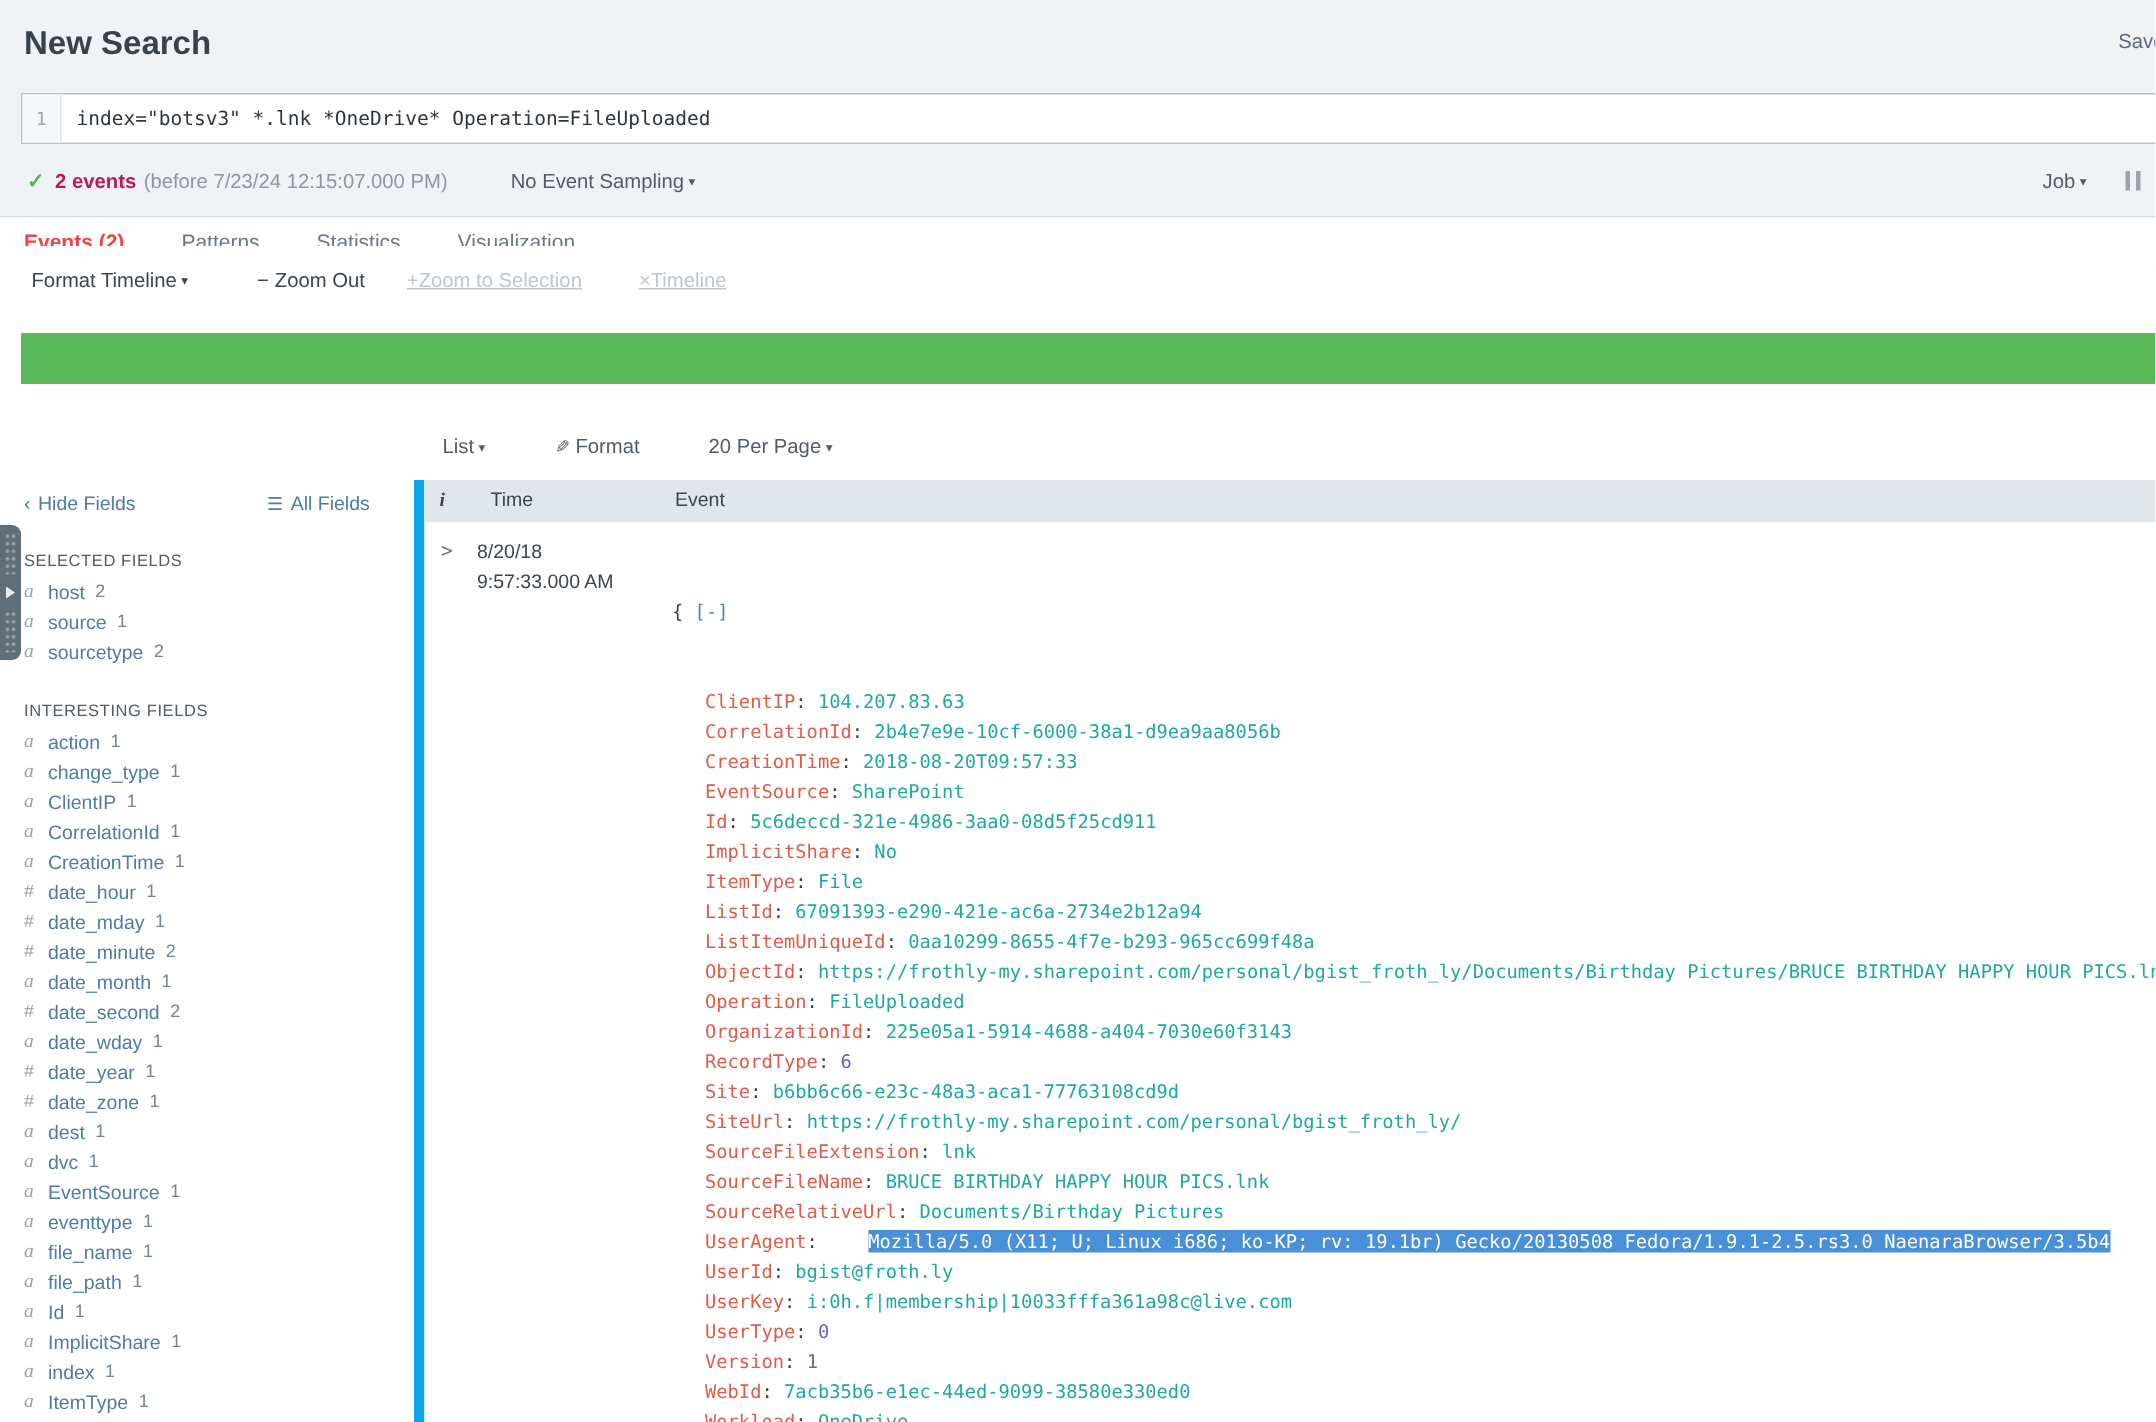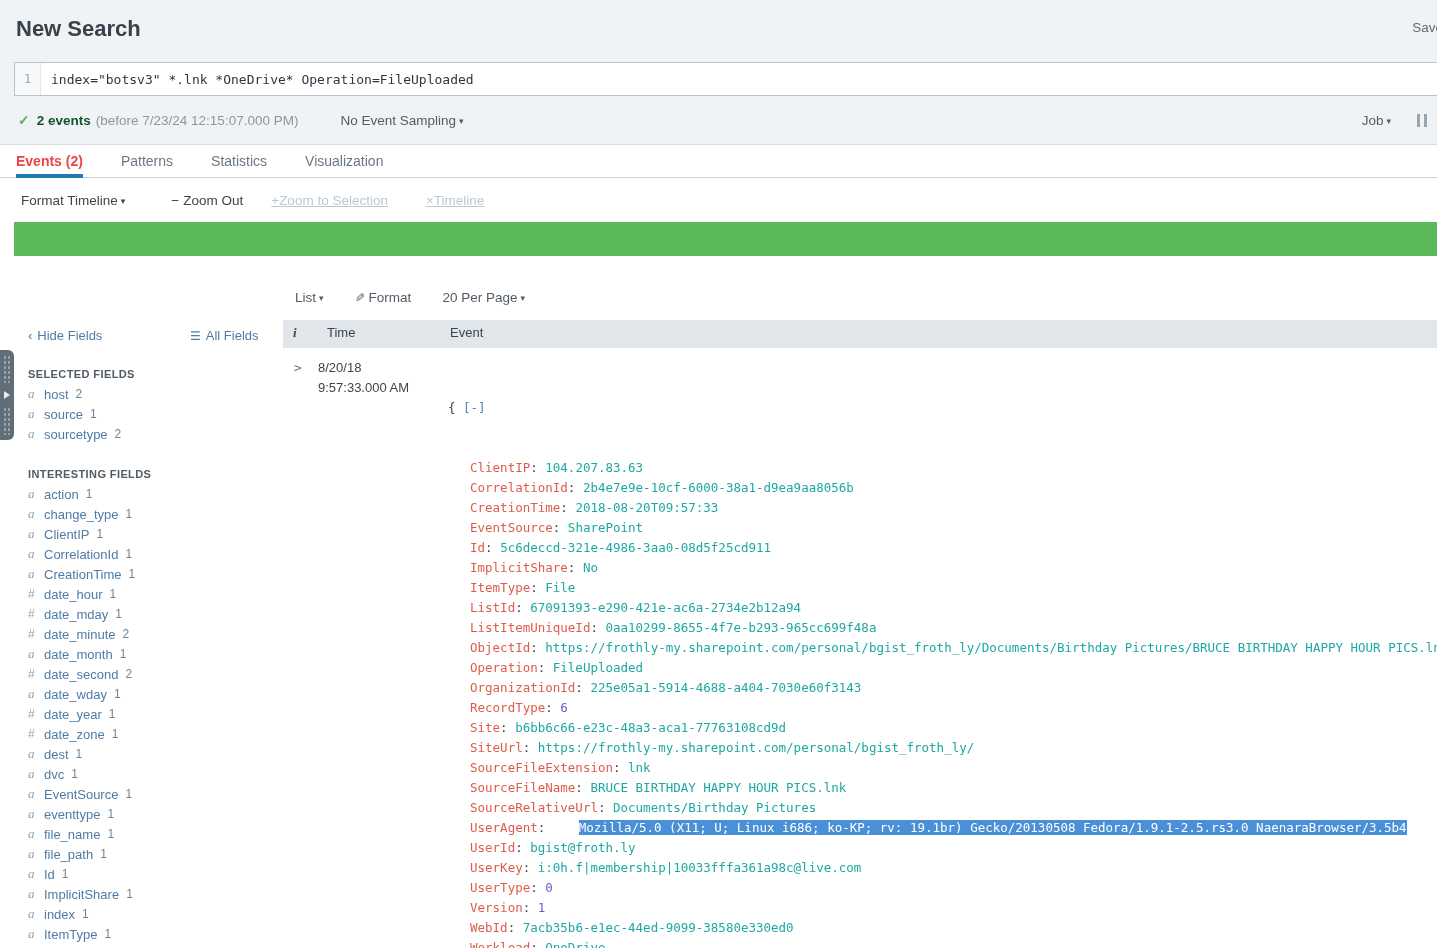--- a/index.html
+++ b/index.html
@@ -32,66 +32,66 @@
   .search-query {
     flex:1; display:flex; align-items:center; padding-left:10px;
     font-family:"DejaVu Sans Mono", monospace; font-size:13px; color:#2f3540; white-space:pre;
   }
   
   .status-row {
     position:absolute; left:0; right:0; top:96px; height:48px;
     display:flex; align-items:center; padding-left:18px; font-size:13.5px;
   }
   .check-icon { color:#57b657; font-weight:bold; margin-right:7px; font-size:14px; }
-  .events-count { font-weight:bold; color:#14532d; margin-right:5px; }
+  .events-count { font-weight:bold; color:#be185d; margin-right:5px; }
   .time-range { color:#8c97a2; }
   .sampling-btn { margin-left:42px; color:#525c66; cursor:pointer; }
   .caret { font-size:9px; position:relative; top:-1px; margin-left:3px; color:inherit; }
   .job-controls { position:absolute; right:10px; top:0; height:48px; display:flex; align-items:center; gap:26px; }
   .job-btn { color:#525c66; font-size:13.5px; cursor:pointer; }
   .pause-icon { display:inline-flex; gap:4px; cursor:pointer; }
   .pause-icon i { display:block; width:3px; height:13px; background:#98a4ae; }
   
   .tabs-row {
     position:absolute; left:0; right:0; top:145px; height:33px; background:#fff;
     border-bottom:1px solid #ccd3d9; display:flex; padding-left:16px; gap:38px;
   }
   .tab { font-size:14px; color:#6b7785; display:flex; align-items:center; cursor:pointer; position:relative; }
   .tab.active { color:#ef4444; font-weight:bold; }
   .tab.active::after { content:""; position:absolute; left:0; right:0; bottom:-1px; height:4px; background:#1e7bb5; }
   
   .timeline-toolbar {
-    position:absolute; left:0; right:0; top:178px; height:44px; background:#fff;
+    position:absolute; left:0; right:0; top:164px; height:44px; background:#fff;
     display:flex; align-items:center; padding-left:21px; font-size:13.5px;
   }
   .tl-item { color:#3c444d; cursor:pointer; white-space:nowrap; }
   .tl-item .sym { margin-right:4px; }
   .tl-format { margin-right:46px; }
   .tl-zoomout { margin-right:28px; }
   .tl-disabled { color:#bcc7d0; cursor:default; margin-right:38px;text-decoration:underline; }
   .timeline-bar { position:absolute; left:14px; right:0; top:222px; height:34px; background:#5aba5a; cursor:crosshair; }
   
   .results-toolbar {
     position:absolute; left:283px; top:282px; height:30px;
-    display:flex; align-items:center; gap:31px; padding-left:12px; font-size:13.5px; color:#525c66;
+    display:flex; align-items:center; gap:46px; padding-left:12px; font-size:13.5px; color:#525c66;
   }
   .rt-item { cursor:pointer; white-space:nowrap; }
   .pencil-icon { display:inline-block; transform:scaleX(-1); margin-right:4px; font-size:12px; }
   
   .fields-sidebar {
-    position:absolute; left:12px; top:320px; bottom:0; width:283px; background:#fff;
-    border-right:5px solid #0ea5e9; overflow:hidden;
+    position:absolute; left:0; top:320px; bottom:0; width:283px; background:#fff;
+    border-right:7px solid #0ea5e9; overflow:hidden;
   }
   .sidebar-header { position:relative; height:30px; }
   .hide-fields { position:absolute; left:16px; top:8px; font-size:13px; color:#4e7ca6; cursor:pointer; }
   .hide-fields .chev { margin-right:5px; }
   .all-fields { position:absolute; left:178px; top:8px; font-size:13px; color:#4e7ca6; cursor:pointer; }
   .list-icon { margin-right:5px; font-size:12px; }
   .field-group-header {
-    padding:18px 0 4px 16px; font-size:11px; font-weight:bold; color:#515b64; letter-spacing:.4px;
+    padding:18px 0 4px 16px; font-size:11px; font-weight:normal; color:#515b64; letter-spacing:.4px;
   }
   .field-row { display:flex; align-items:center; height:20px; padding-left:16px; cursor:pointer; }
   .ftype { width:14px; font-size:13px; color:#98a2ab; font-family:"Liberation Serif", serif; font-style:italic; }
   .ftype.num { font-style:normal; font-family:"Liberation Sans", sans-serif; font-size:12px; }
   .fname { font-size:13px; color:#4e7ca6; margin-left:2px; }
   .fcount { font-size:12px; color:#748593; margin-left:7px; }
   
   .sidebar-handle {
     position:absolute; left:0; top:350px; width:14px; height:90px; background:#5f6e79;
     border-radius:0 6px 6px 0; cursor:pointer;

